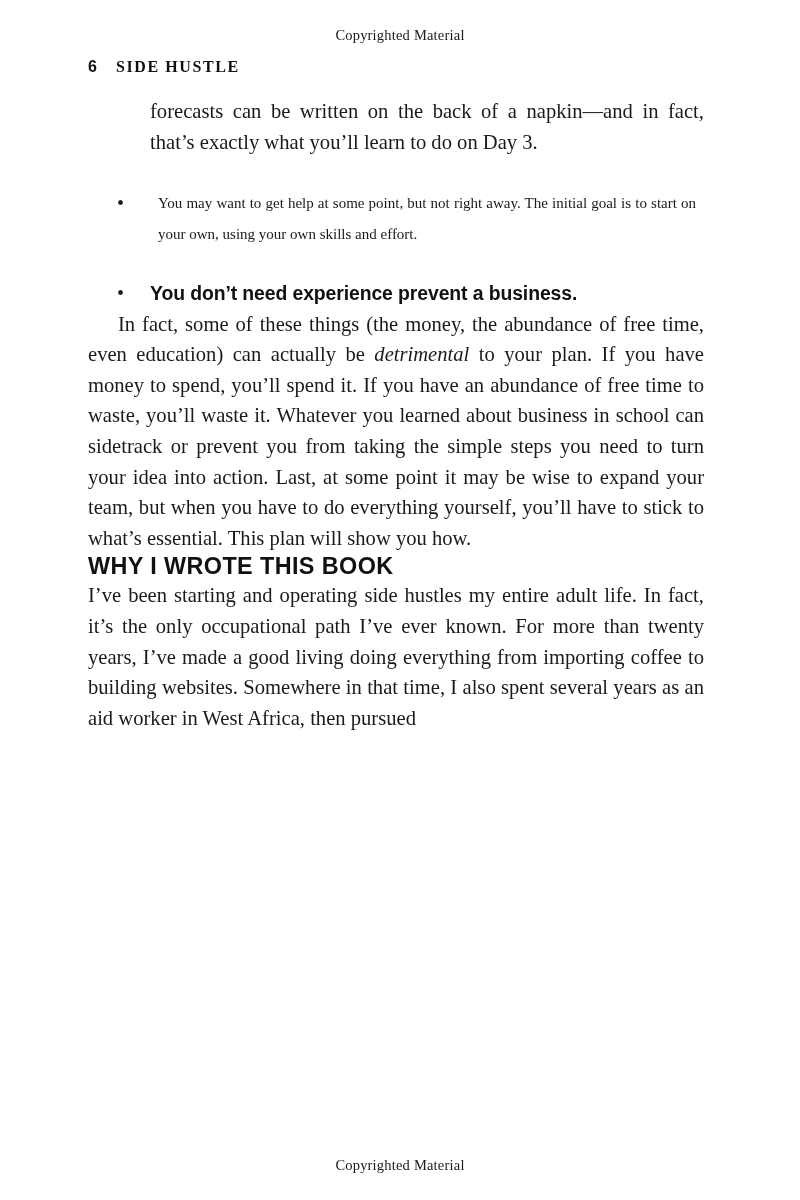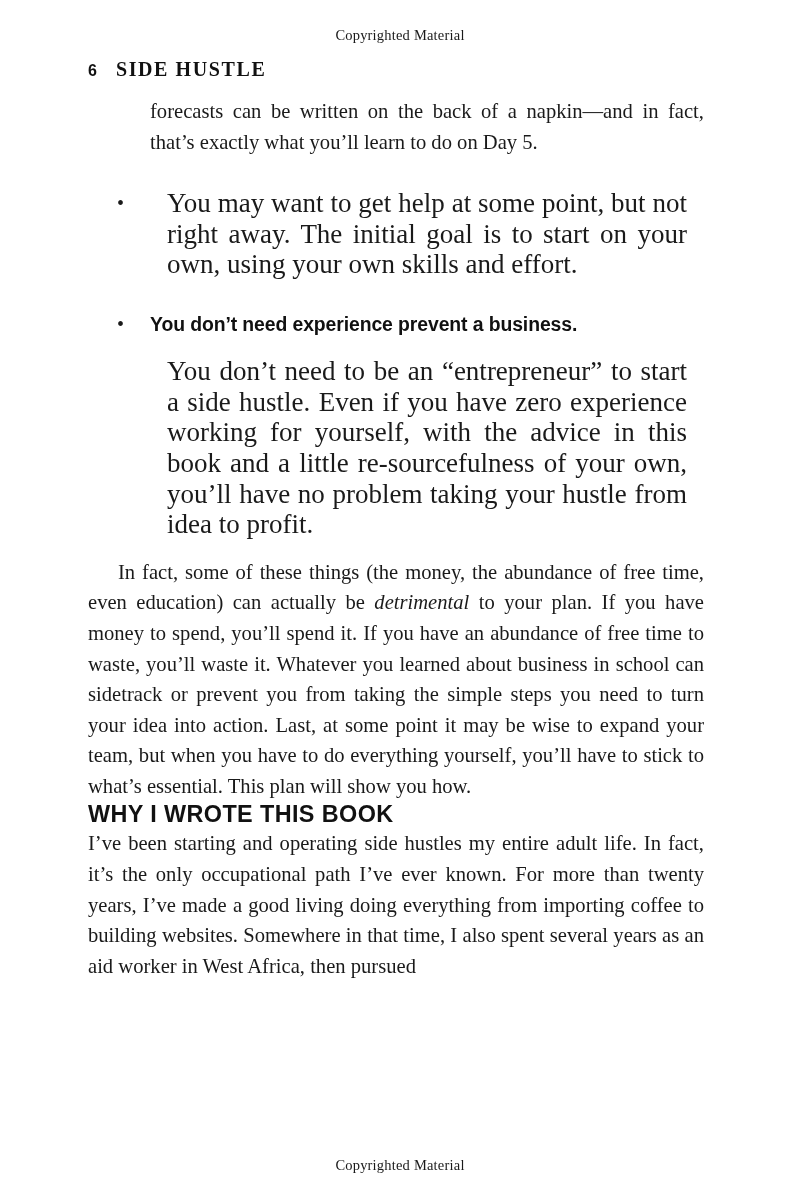--- a/index.html
+++ b/index.html
@@ -55,21 +55,21 @@
     gap: 19px;
   }
   .folio {
     font-family: "Liberation Sans", sans-serif;
     font-size: 16px;
     font-weight: 700;
     color: #111;
   }
   .book-title {
     font-family: "Liberation Serif", serif;
-    font-size: 20px;
+    font-size: 16px;
     font-variant: small-caps;
     letter-spacing: 1.6px;
     font-weight: 600;
     color: #111;
   }
 
   .content {
     position: absolute;
     top: 96px;
     left: 88px;
@@ -114,22 +114,22 @@
   .bullet-head {
     margin: 0;
     font-family: "Liberation Sans", sans-serif;
     font-size: 19.4px;
     font-weight: 700;
     line-height: 30.2px;
     letter-spacing: -0.1px;
     color: #111;
   }
   .bullet-body {
-    margin: 17px;
-    font-size: 27px;
+    margin: 8px;
+    font-size: 15px;
     line-height: 30.6px;
     text-align: justify;
     color: #1a1a1a;
   }
 
   .para-gap { margin-top: 30px; }
 
   p.full {
     margin: 0;
     font-size: 20.6px;
@@ -162,34 +162,33 @@
   <div class="copyright-top">Copyrighted Material</div>
 
   <div class="running-head">
     <span class="folio">6</span>
     <span class="book-title">SIDE HUSTLE</span>
   </div>
 
   <div class="content">
 
     <div class="indent-block">
-      <p class="body">forecasts can be written on the back of a napkin—and in fact, that’s exactly what you’ll learn to do on Day 5.</p>
+      <p class="body">forecasts can be written on the back of a napkin—and in fact, that’s exactly what you’ll learn to do on Day 3.</p>
     </div>
 
     <ul class="bullet-list">
 
       <li class="bullet-item">
         <span class="bullet-dot">•</span>
         <p class="bullet-body">You may want to get help at some point, but not right away. The initial goal is to start on your own, using your own skills and effort.</p>
       </li>
 
       <li class="bullet-item">
         <span class="bullet-dot">•</span>
         <p class="bullet-head">You don’t need experience prevent a business.</p>
-        <p class="bullet-body">You don’t need to be an “entrepreneur” to start a side hustle. Even if you have zero experience working for yourself, with the advice in this book and a little re-sourcefulness of your own, you’ll have no problem taking your hustle from idea to profit.</p>
       </li>
 
     </ul>
 
     <p class="full indent para-gap"><span>In fact, some of these things (the money, the abundance of free time, even education) can actually be </span><em class="italic">detrimental</em><span> to your plan. If you have money to spend, you’ll spend it. If you have an abundance of free time to waste, you’ll waste it. Whatever you learned about business in school can sidetrack or prevent you from taking the simple steps you need to turn your idea into action. Last, at some point it may be wise to expand your team, but when you have to do everything yourself, you’ll have to stick to what’s essential. This plan will show you how.</span></p>
 
     <h2 class="section-head sect-gap-top">WHY I WROTE THIS BOOK</h2>
 
     <p class="full sect-gap-bottom">I’ve been starting and operating side hustles my entire adult life. In fact, it’s the only occupational path I’ve ever known. For more than twenty years, I’ve made a good living doing everything from importing coffee to building websites. Somewhere in that time, I also spent several years as an aid worker in West Africa, then pursued</p>
 

